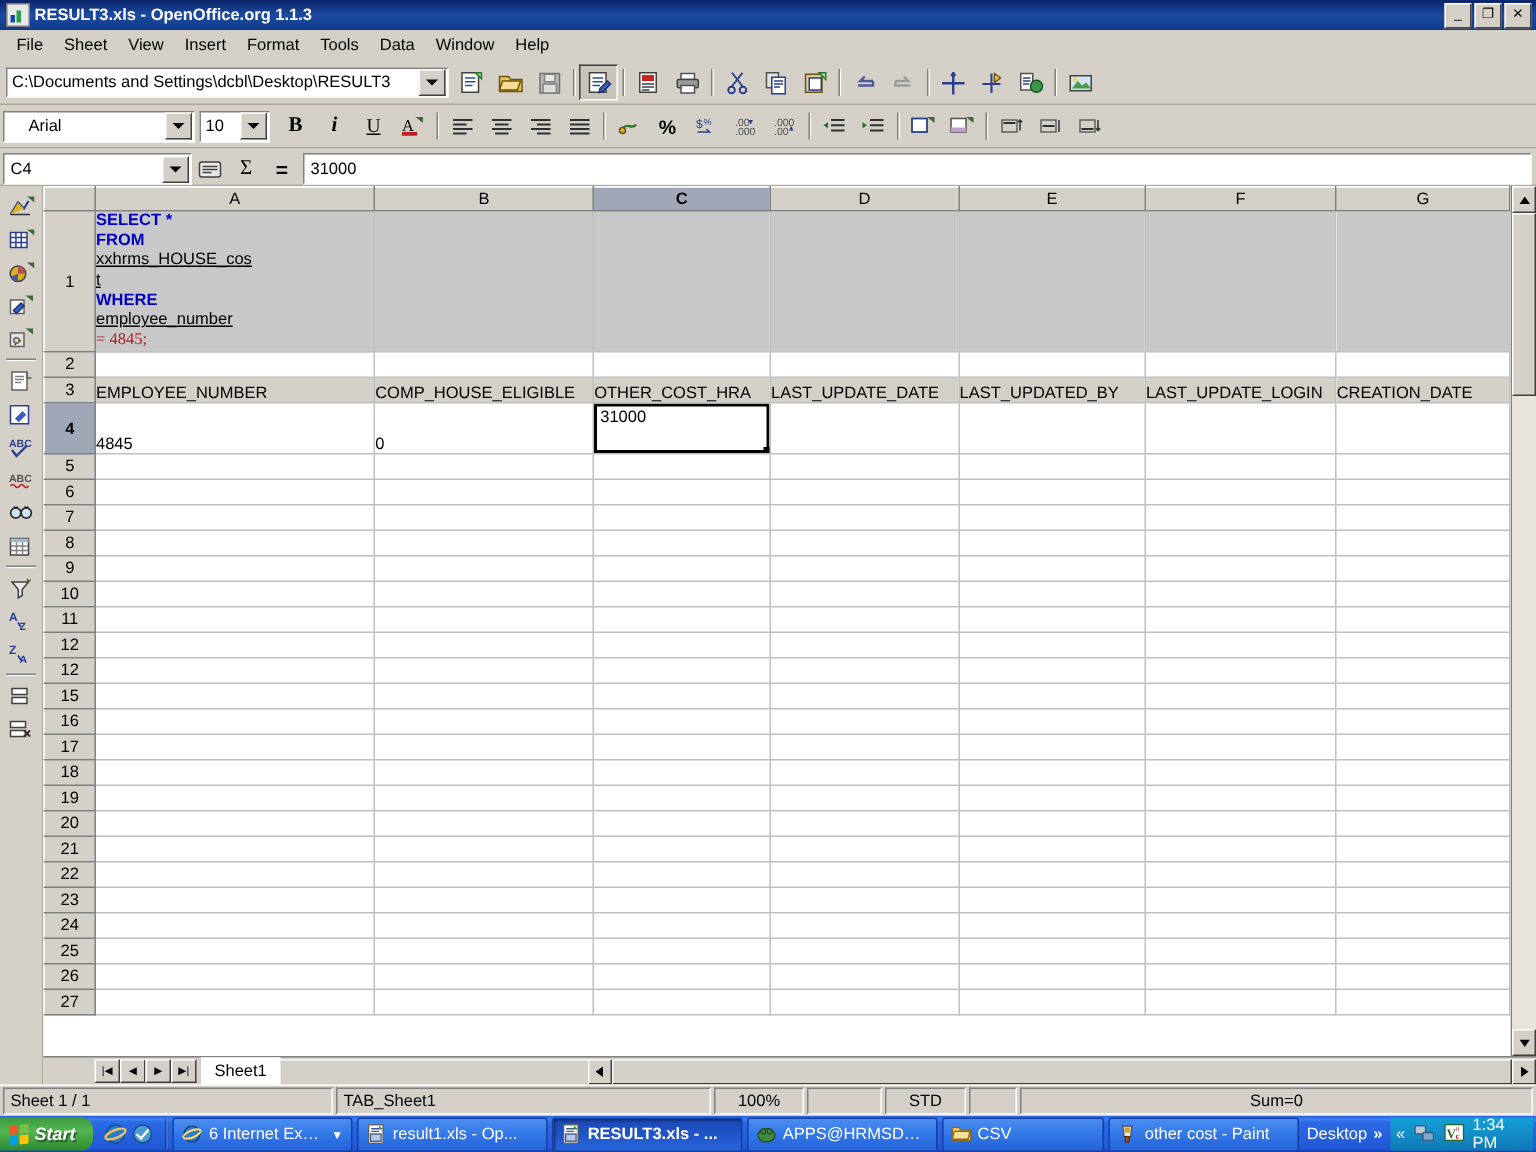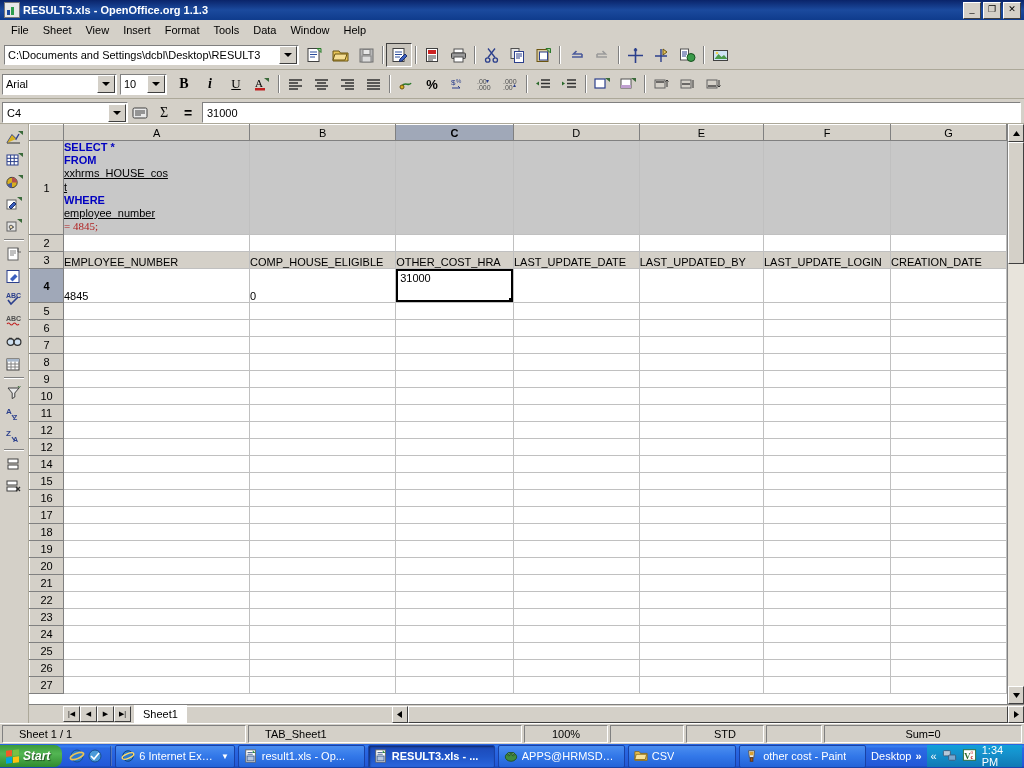--- a/index.html
+++ b/index.html
@@ -59,21 +59,21 @@
   }
   .combo-arrow{
     width:16px;height:16px;background:#d4d0c8;border:1px solid;
     border-color:#fff #404040 #404040 #fff;margin-left:auto;margin-right:1px;
     display:flex;align-items:center;justify-content:center;flex:0 0 16px;
   }
   .combo-arrow:after{content:"";border-left:4px solid transparent;border-right:4px solid transparent;border-top:4px solid #000;}
 
   .fontbox{
     width:110px;height:19px;background:#fff;border:1px solid;border-color:#808080 #fff #fff #808080;
-    display:flex;align-items:center;font-size:11px;padding-left:3px;flex:0 0 110px;margin-right:3px;
+    display:flex;align-items:center;font-size:11px;padding-left:16px;flex:0 0 110px;margin-right:3px;
   }
   .sizebox{
     width:42px;height:19px;background:#fff;border:1px solid;border-color:#808080 #fff #fff #808080;
     display:flex;align-items:center;font-size:11px;padding-left:3px;flex:0 0 42px;margin-right:4px;
   }
 
   
   .formulabar{
     height:24px;flex:0 0 24px;background:#d4d0c8;display:flex;align-items:flex-end;padding:0 2px;
     border-bottom:1px solid #aca899;
@@ -168,21 +168,21 @@
     transform:skewX(0deg);
   }
   .tabfill{flex:1;background:#d4d0c8;border-top:1px solid #fff;height:16px;}
 
   .statusbar{
     height:20px;flex:0 0 20px;background:#d4d0c8;display:flex;align-items:center;
     border-top:1px solid #fff;gap:2px;padding:0 2px;
   }
   .sfield{
     height:16px;border:1px solid;border-color:#808080 #fff #fff #808080;
-    display:flex;align-items:center;padding:0 16px;font-size:11px;background:#d4d0c8;
+    display:flex;align-items:center;padding:0 4px;font-size:11px;background:#d4d0c8;
   }
 
   
   .taskbar{
     height:24px;flex:0 0 24px;
     background:linear-gradient(to bottom,#245edb 0%,#3a81f0 9%,#2b6ae4 18%,#2258d8 90%,#1941a5 100%);
     display:flex;align-items:center;gap:3px;padding-right:2px;
   }
   .startbtn{
     height:22px;margin:1px 4px 1px 0;padding:0 12px 0 6px;
@@ -791,30 +791,20 @@
                   <td class="rowhdr">12</td>
                   <td class="cell"></td>
                   <td class="cell"></td>
                   <td class="cell"></td>
                   <td class="cell"></td>
                   <td class="cell"></td>
                   <td class="cell"></td>
                   <td class="cell"></td>
                 </tr>
             <tr>
-                  <td class="rowhdr">14</td>
-                  <td class="cell"></td>
-                  <td class="cell"></td>
-                  <td class="cell"></td>
-                  <td class="cell"></td>
-                  <td class="cell"></td>
-                  <td class="cell"></td>
-                  <td class="cell"></td>
-                </tr>
-            <tr>
                   <td class="rowhdr">15</td>
                   <td class="cell"></td>
                   <td class="cell"></td>
                   <td class="cell"></td>
                   <td class="cell"></td>
                   <td class="cell"></td>
                   <td class="cell"></td>
                   <td class="cell"></td>
                 </tr>
             <tr>

